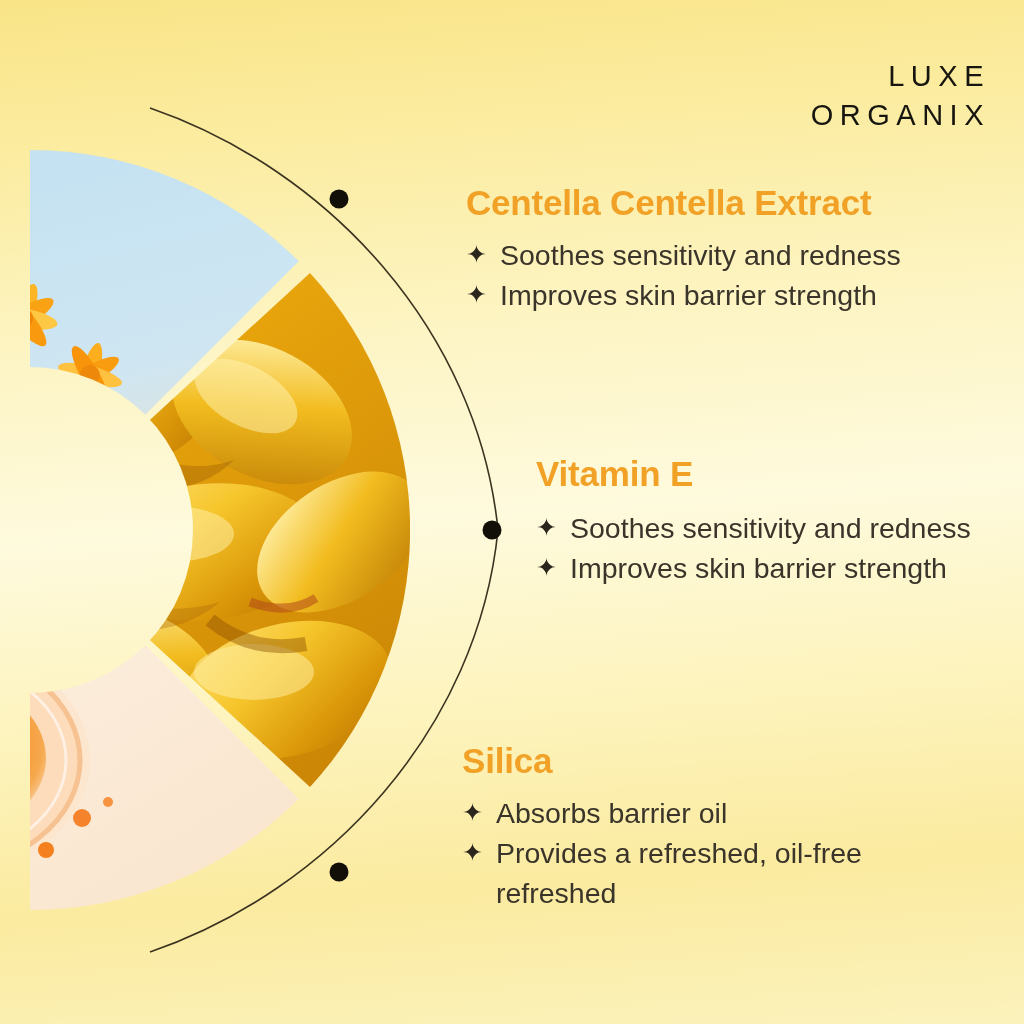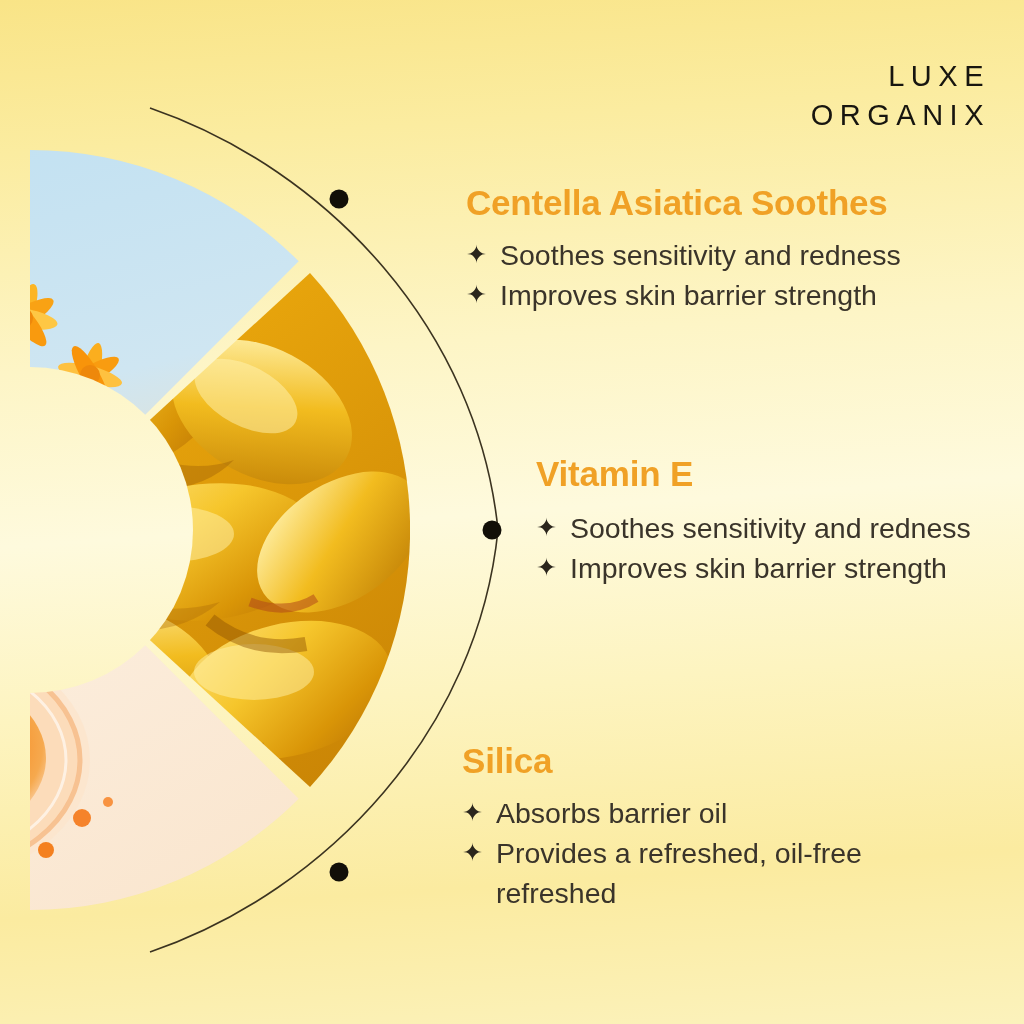--- a/index.html
+++ b/index.html
@@ -326,21 +326,21 @@
     <circle cx="492" cy="530" r="9.5" fill="#120f08"></circle>
     <circle cx="339" cy="872" r="9.5" fill="#120f08"></circle>
   </svg>
 
   <div id="brand">
     <span class="l1">LUXE</span>
     <span class="l2">ORGANIX</span>
   </div>
 
   <div class="block" id="block-centella">
-    <h2>Centella Asiatica Soothes</h2>
+    <h2>Centella Centella Extract</h2>
     <ul class="bullets">
       <li>
         <span class="star">✦</span>
         <span class="txt">Soothes sensitivity and redness</span>
       </li>
       <li>
         <span class="star">✦</span>
         <span class="txt">Improves skin barrier strength</span>
       </li>
     </ul>

